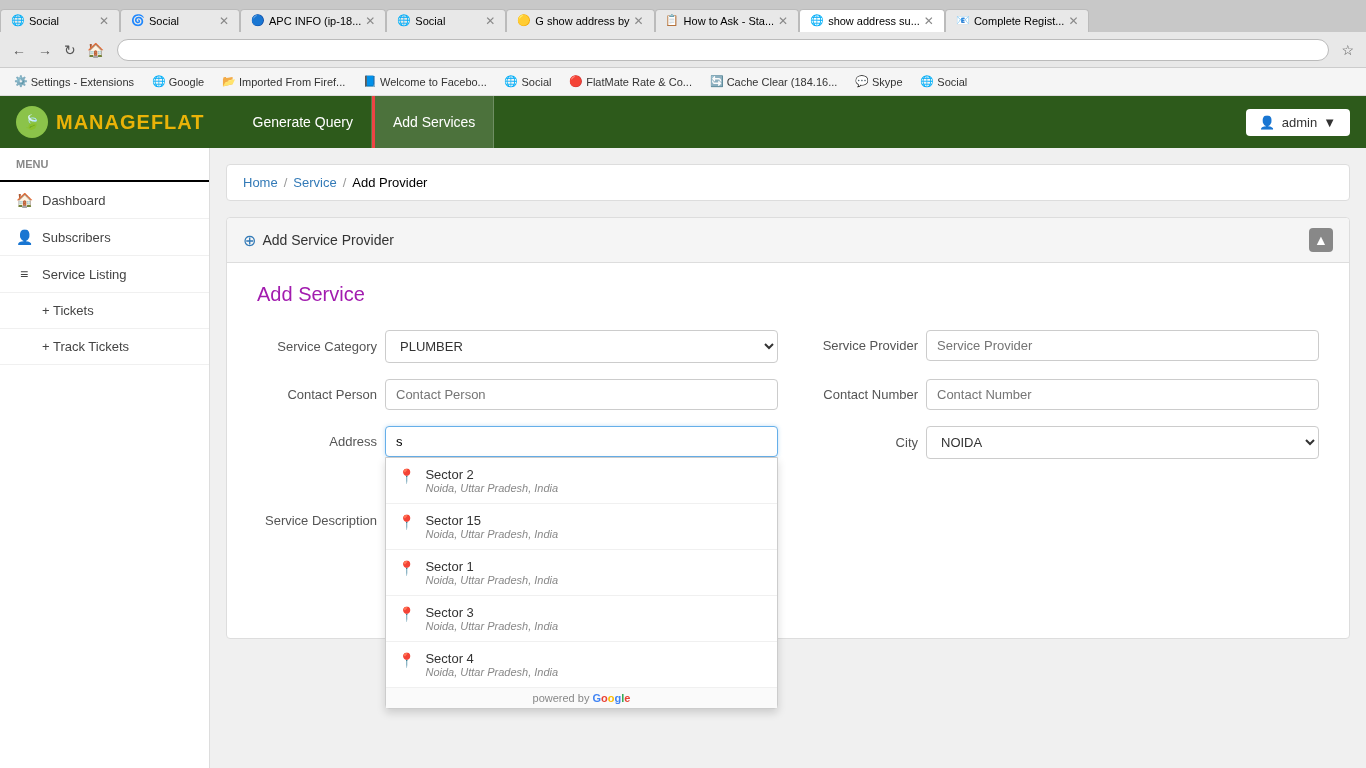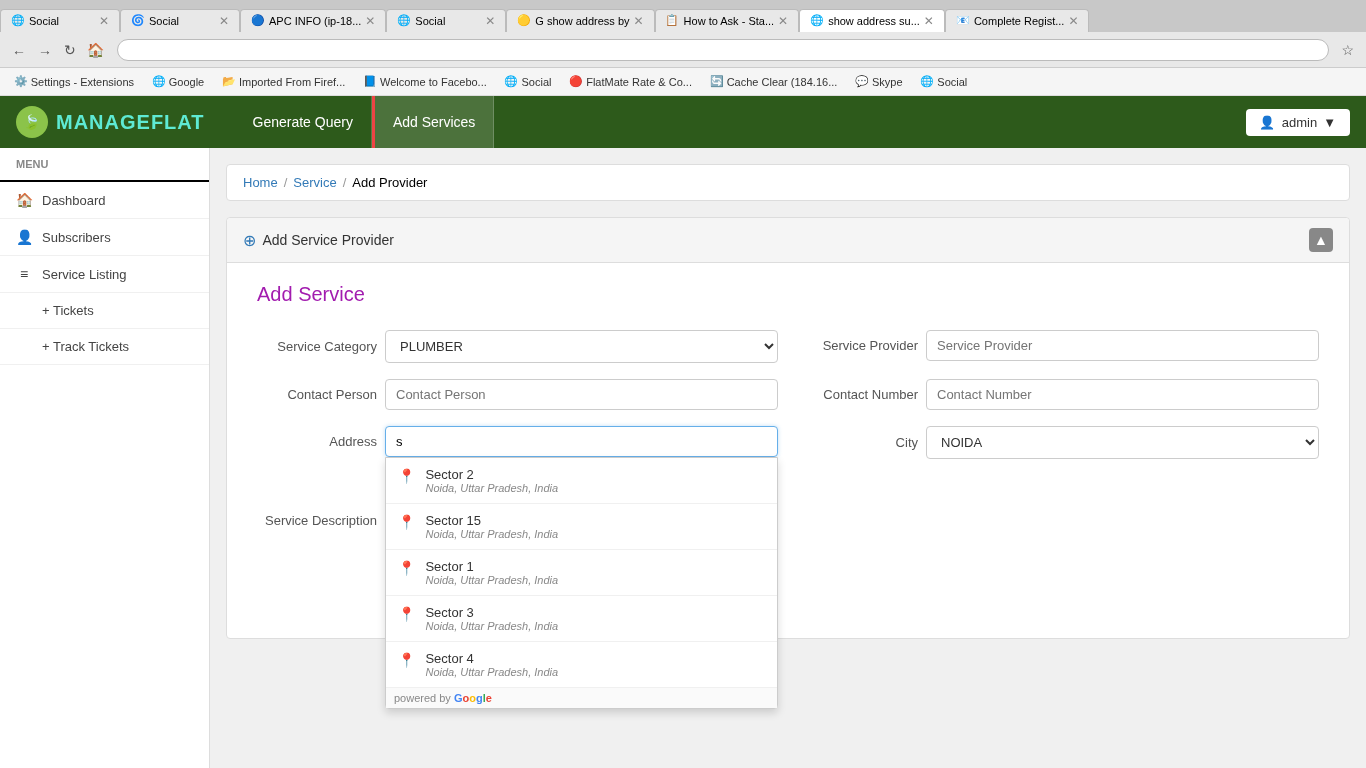--- a/index.html
+++ b/index.html
@@ -20,21 +20,21 @@
     .bookmarks-bar { background: #f5f5f5; padding: 3px 8px; display: flex; align-items: center; gap: 6px; border-bottom: 1px solid #ddd; height: 28px; font-size: 11px; overflow: hidden; }
     .bookmark-item { display: flex; align-items: center; gap: 3px; padding: 2px 6px; border-radius: 3px; cursor: pointer; white-space: nowrap; color: #333; }
 
     
     .app { display: flex; flex-direction: column; height: calc(768px - 32px - 36px - 28px); background: #f0f0f0; }
 
     
     .navbar { background: #2d5a1b; display: flex; align-items: center; padding: 0 16px; height: 52px; }
     .logo { display: flex; align-items: center; gap: 8px; margin-right: 30px; }
     .logo-icon { width: 32px; height: 32px; background: #8bc34a; border-radius: 50%; display: flex; align-items: center; justify-content: center; color: #2d5a1b; font-weight: bold; font-size: 14px; }
-    .logo-text { color: #5eead4; font-size: 20px; font-weight: bold; letter-spacing: 1px; text-transform: uppercase; }
+    .logo-text { color: #eab308; font-size: 20px; font-weight: bold; letter-spacing: 1px; text-transform: uppercase; }
     .nav-links { display: flex; gap: 0; }
     .nav-link { color: #fff; padding: 0 18px; height: 52px; display: flex; align-items: center; cursor: pointer; font-size: 14px; border-right: 1px solid rgba(255,255,255,0.2); }
     .nav-link.active { background: rgba(255,255,255,0.15); border-left: 3px solid #ef4444; }
     .navbar-right { margin-left: auto; }
     .admin-btn { background: #fff; color: #333; border: none; border-radius: 4px; padding: 6px 14px; cursor: pointer; font-size: 13px; display: flex; align-items: center; gap: 6px; }
 
     
     .content-area { display: flex; flex: 1; overflow: hidden; }
 
     
@@ -68,21 +68,21 @@
 
     
     .address-wrapper { position: relative; flex: 1; }
     .address-input { width: 100%; padding: 7px 10px; border: 1px solid #66afe9; border-radius: 4px; font-size: 13px; box-shadow: 0 0 4px rgba(102,175,233,0.4); outline: none; }
     .autocomplete-dropdown { position: absolute; top: 100%; left: 0; right: 0; background: #fff; border: 1px solid #ccc; border-radius: 0 0 4px 4px; z-index: 1000; box-shadow: 0 4px 8px rgba(0,0,0,0.15); }
     .autocomplete-item { display: flex; align-items: flex-start; padding: 9px 12px; cursor: pointer; border-bottom: 1px solid #f0f0f0; gap: 10px; }
     .autocomplete-item:last-child { border-bottom: none; }
     .pin-icon { color: #888; font-size: 14px; margin-top: 1px; flex-shrink: 0; }
     .autocomplete-main { font-size: 13px; color: #333; font-weight: 500; }
     .autocomplete-sub { font-size: 11px; color: #888; font-style: italic; }
-    .powered-by { text-align: left; padding: 4px 8px; font-size: 11px; color: #888; background: #fafafa; }
+    .powered-by { text-align: center; padding: 4px 8px; font-size: 11px; color: #888; background: #fafafa; }
 
     
     .form-actions { display: flex; gap: 10px; margin-top: 20px; padding-left: 152px; }
     .btn-submit { background: #5bc0de; color: #fff; border: none; padding: 8px 20px; border-radius: 4px; cursor: pointer; font-size: 13px; }
     .btn-reset { background: #fff; color: #333; border: 1px solid #ccc; padding: 8px 20px; border-radius: 4px; cursor: pointer; font-size: 13px; }
   </style>
 </head>
 <body>
 
 <div class="browser-chrome">

